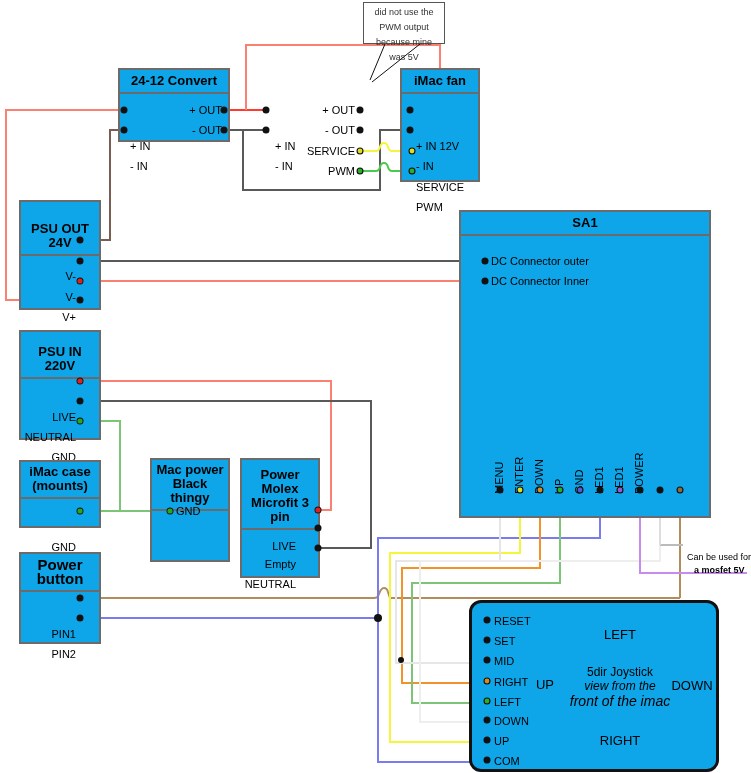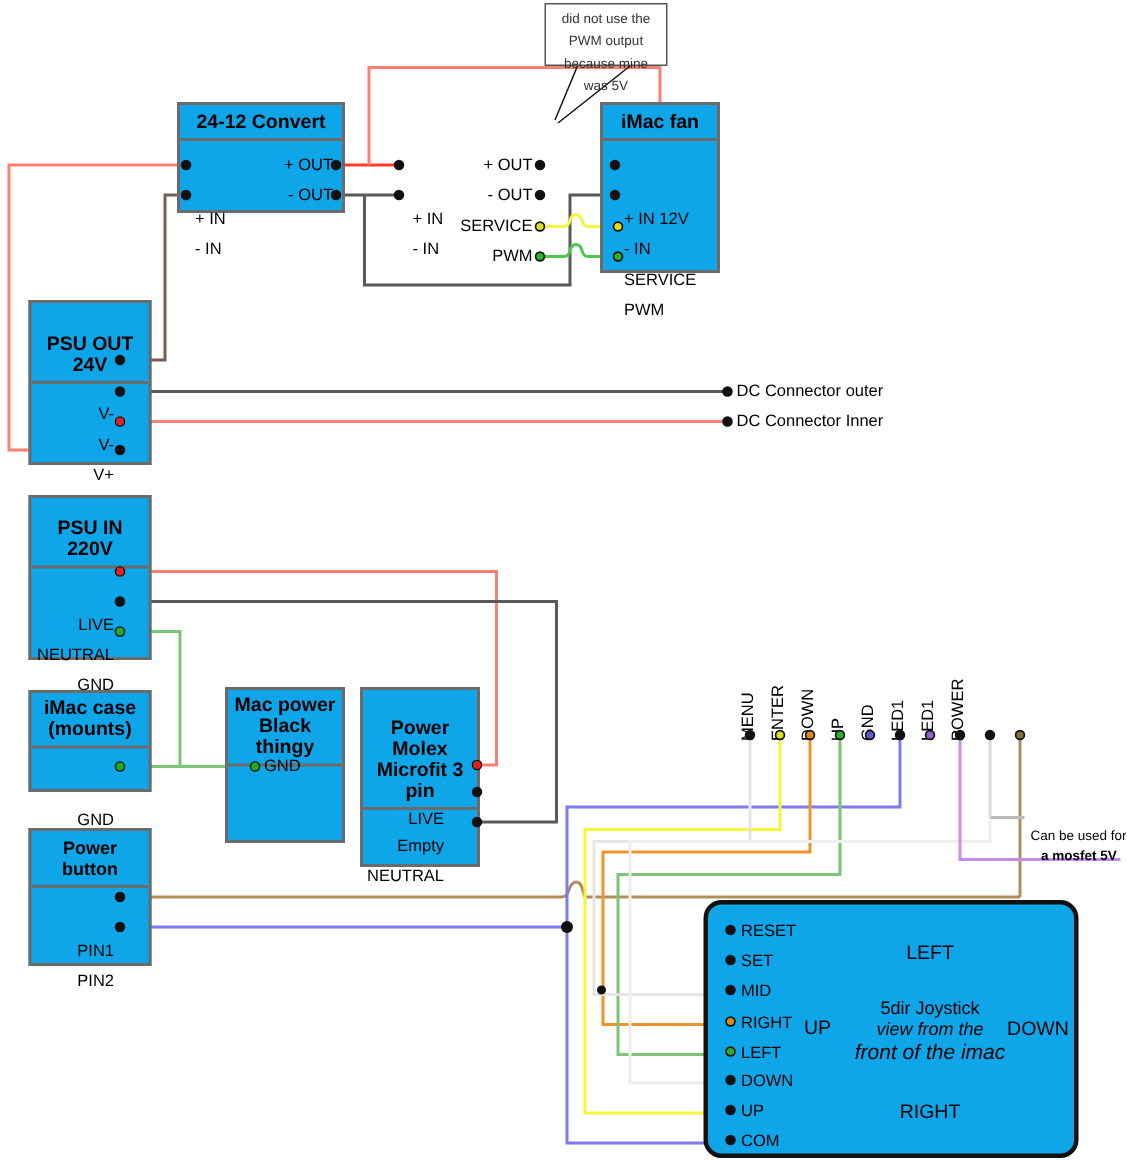--- a/index.html
+++ b/index.html
@@ -131,35 +131,38 @@
 
   <div class="box" style="left:150px;top:458px;width:80px;height:104px;">
     <div class="box-title" style="padding-top:3px;">
       <span>Mac power</span><br>
       <span>Black thingy</span>
     </div>
   </div>
   <div class="pin-r" style="left:176px;top:505px;">GND</div>
 
   <div class="box" style="left:240px;top:458px;width:80px;height:120px;">
-    <div class="box-title" style="padding-top:18px;">
+    <div class="box-title" style="padding-top:8px;">
       <span>Power Molex</span><br>
       <span>Microfit 3 pin</span>
     </div>
   </div>
   <div class="pin-l" style="left:246px;top:504px;width:50px;text-align:right;">LIVE</div>
   <div class="pin-l" style="left:246px;top:522px;width:50px;text-align:right;">Empty</div>
   <div class="pin-l" style="left:236px;top:542px;width:60px;text-align:right;">NEUTRAL</div>
 
   <div class="box" style="left:19px;top:552px;width:82px;height:92px;">
-    <div class="box-title" style="font-size:12px;">Power button</div>
+    <div class="box-title" style="font-size:15px;">Power button</div>
   </div>
   <div class="pin-l" style="left:30px;top:592px;width:46px;text-align:right;">PIN1</div>
   <div class="pin-l" style="left:30px;top:612px;width:46px;text-align:right;">PIN2</div>
 
+  <div class="box" style="left:459px;top:210px;width:252px;height:308px;">
+    <div class="box-title">SA1</div>
+  </div>
   <div class="pin-r" style="left:491px;top:255px;">DC Connector outer</div>
   <div class="pin-r" style="left:491px;top:275px;">DC Connector Inner</div>
 
   <div class="vlabel" style="left:505px;top:482px;">MENU</div>
   <div class="vlabel" style="left:525px;top:482px;">ENTER</div>
   <div class="vlabel" style="left:545px;top:482px;">DOWN</div>
   <div class="vlabel" style="left:565px;top:482px;">UP</div>
   <div class="vlabel" style="left:585px;top:482px;">GND</div>
   <div class="vlabel" style="left:605px;top:482px;">LED1</div>
   <div class="vlabel" style="left:625px;top:482px;">LED1</div>

